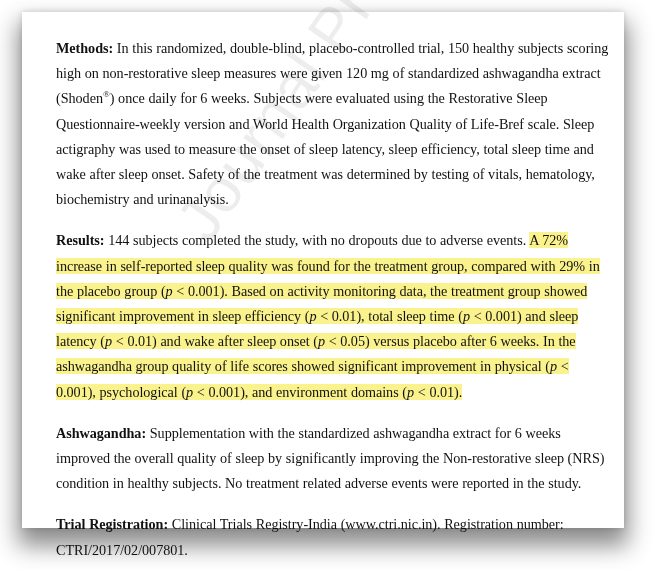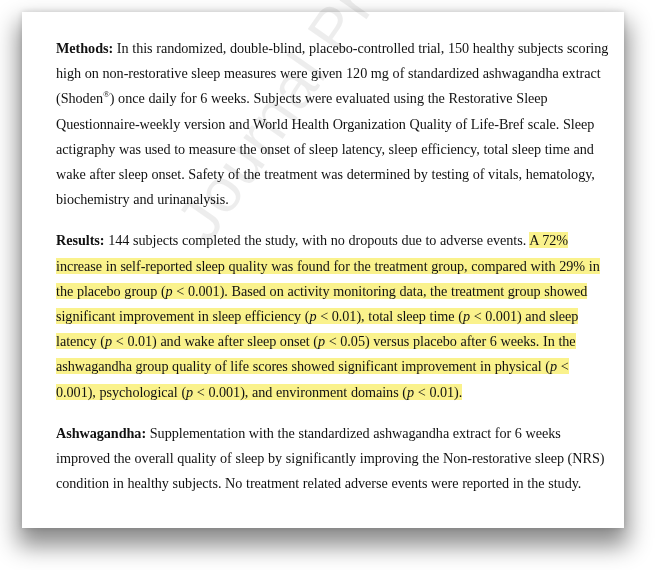--- a/index.html
+++ b/index.html
@@ -53,15 +53,16 @@
 <div class="page">
   <div class="watermark">Journal Pre-proof</div>
 
   <div class="content">
     <p class="para"><span class="label">Methods:</span><span> In this randomized, double-blind, placebo-controlled trial, 150 healthy subjects scoring high on non-restorative sleep measures were given 120 mg of standardized ashwagandha extract (Shoden</span><span class="sup">®</span><span>) once daily for 6 weeks. Subjects were evaluated using the Restorative Sleep Questionnaire-weekly version and World Health Organization Quality of Life-Bref scale. Sleep actigraphy was used to measure the onset of sleep latency, sleep efficiency, total sleep time and wake after sleep onset. Safety of the treatment was determined by testing of vitals, hematology, biochemistry and urinanalysis.</span></p>
 
     <p class="para"><span class="label">Results:</span><span> 144 subjects completed the study, with no dropouts due to adverse events. </span><span class="hl" style="background: rgb(250, 242, 140);"><span>A 72% increase in self-reported sleep quality was found for the treatment group, compared with 29% in the placebo group (</span><span class="it">p</span><span> &lt; 0.001). Based on activity monitoring data, the treatment group showed significant improvement in sleep efficiency (</span><span class="it">p</span><span> &lt; 0.01), total sleep time (</span><span class="it">p</span><span> &lt; 0.001) and sleep latency (</span><span class="it">p</span><span> &lt; 0.01) and wake after sleep onset (</span><span class="it">p</span><span> &lt; 0.05) versus placebo after 6 weeks. In the ashwagandha group quality of life scores showed significant improvement in physical (</span><span class="it">p</span><span> &lt; 0.001), psychological (</span><span class="it">p</span><span> &lt; 0.001), and environment domains (</span><span class="it">p</span><span> &lt; 0.01).</span></span></p>
 
     <p class="para"><span class="label">Ashwagandha:</span><span> Supplementation with the standardized ashwagandha extract for 6 weeks improved the overall quality of sleep by significantly improving the Non-restorative sleep (NRS) condition in healthy subjects. No treatment related adverse events were reported in the study.</span></p>
 
+    <p class="para"><span class="label">Trial Registration:</span><span> Clinical Trials Registry-India (www.ctri.nic.in). Registration number: CTRI/2017/02/007801.</span></p>
 
   </div>
 </div>
 
 </body></html>

